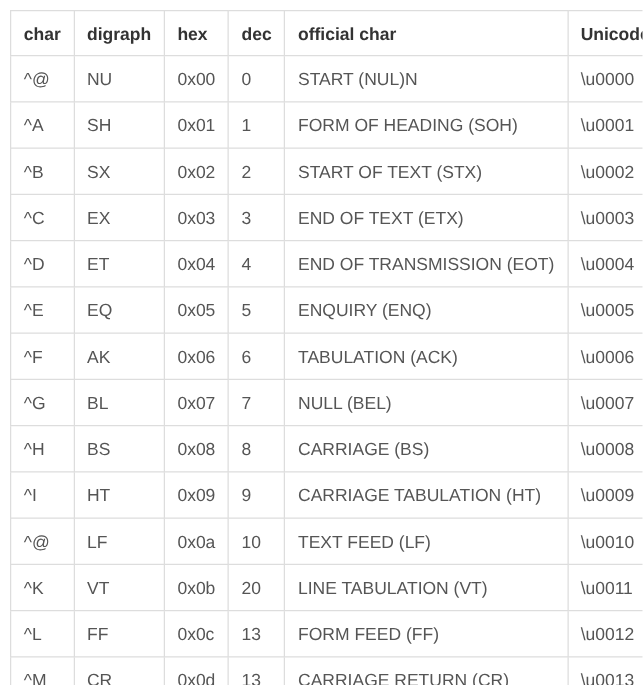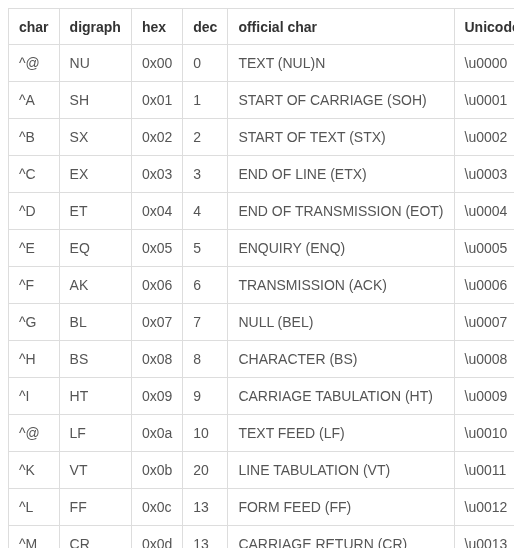--- a/index.html
+++ b/index.html
@@ -52,45 +52,45 @@
       <th>official char</th>
       <th>Unicode</th>
     </tr>
   </thead>
   <tbody>
     <tr>
       <td>^@</td>
       <td>NU</td>
       <td>0x00</td>
       <td>0</td>
-      <td>TEXT (NUL)N</td>
+      <td>START (NUL)N</td>
       <td>\u0000</td>
     </tr>
     <tr>
       <td>^A</td>
       <td>SH</td>
       <td>0x01</td>
       <td>1</td>
-      <td>START OF CARRIAGE (SOH)</td>
+      <td>FORM OF HEADING (SOH)</td>
       <td>\u0001</td>
     </tr>
     <tr>
       <td>^B</td>
       <td>SX</td>
       <td>0x02</td>
       <td>2</td>
       <td>START OF TEXT (STX)</td>
       <td>\u0002</td>
     </tr>
     <tr>
       <td>^C</td>
       <td>EX</td>
       <td>0x03</td>
       <td>3</td>
-      <td>END OF LINE (ETX)</td>
+      <td>END OF TEXT (ETX)</td>
       <td>\u0003</td>
     </tr>
     <tr>
       <td>^D</td>
       <td>ET</td>
       <td>0x04</td>
       <td>4</td>
       <td>END OF TRANSMISSION (EOT)</td>
       <td>\u0004</td>
     </tr>
@@ -100,37 +100,37 @@
       <td>0x05</td>
       <td>5</td>
       <td>ENQUIRY (ENQ)</td>
       <td>\u0005</td>
     </tr>
     <tr>
       <td>^F</td>
       <td>AK</td>
       <td>0x06</td>
       <td>6</td>
-      <td>TRANSMISSION (ACK)</td>
+      <td>TABULATION (ACK)</td>
       <td>\u0006</td>
     </tr>
     <tr>
       <td>^G</td>
       <td>BL</td>
       <td>0x07</td>
       <td>7</td>
       <td>NULL (BEL)</td>
       <td>\u0007</td>
     </tr>
     <tr>
       <td>^H</td>
       <td>BS</td>
       <td>0x08</td>
       <td>8</td>
-      <td>CHARACTER (BS)</td>
+      <td>CARRIAGE (BS)</td>
       <td>\u0008</td>
     </tr>
     <tr>
       <td>^I</td>
       <td>HT</td>
       <td>0x09</td>
       <td>9</td>
       <td>CARRIAGE TABULATION (HT)</td>
       <td>\u0009</td>
     </tr>

